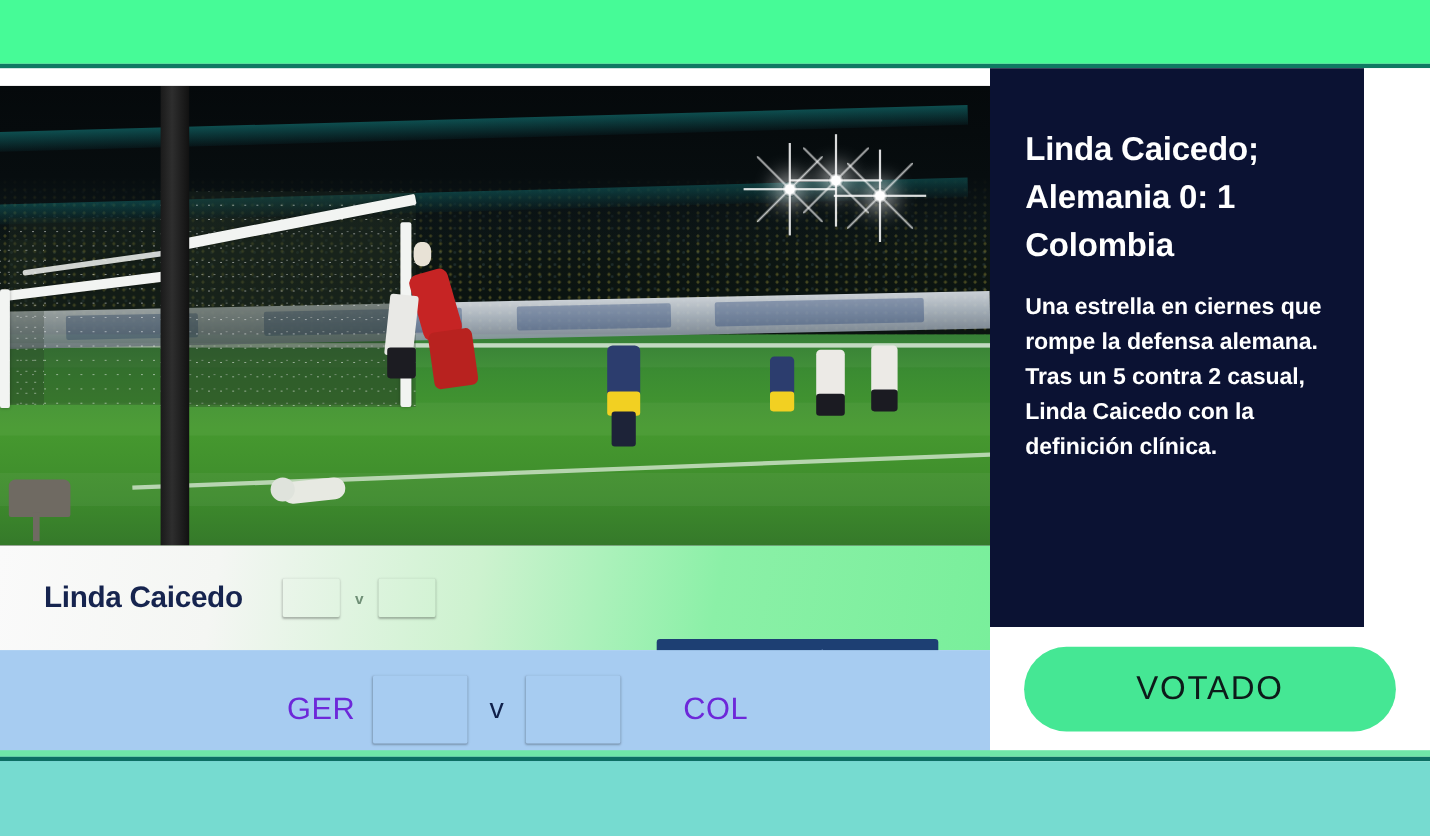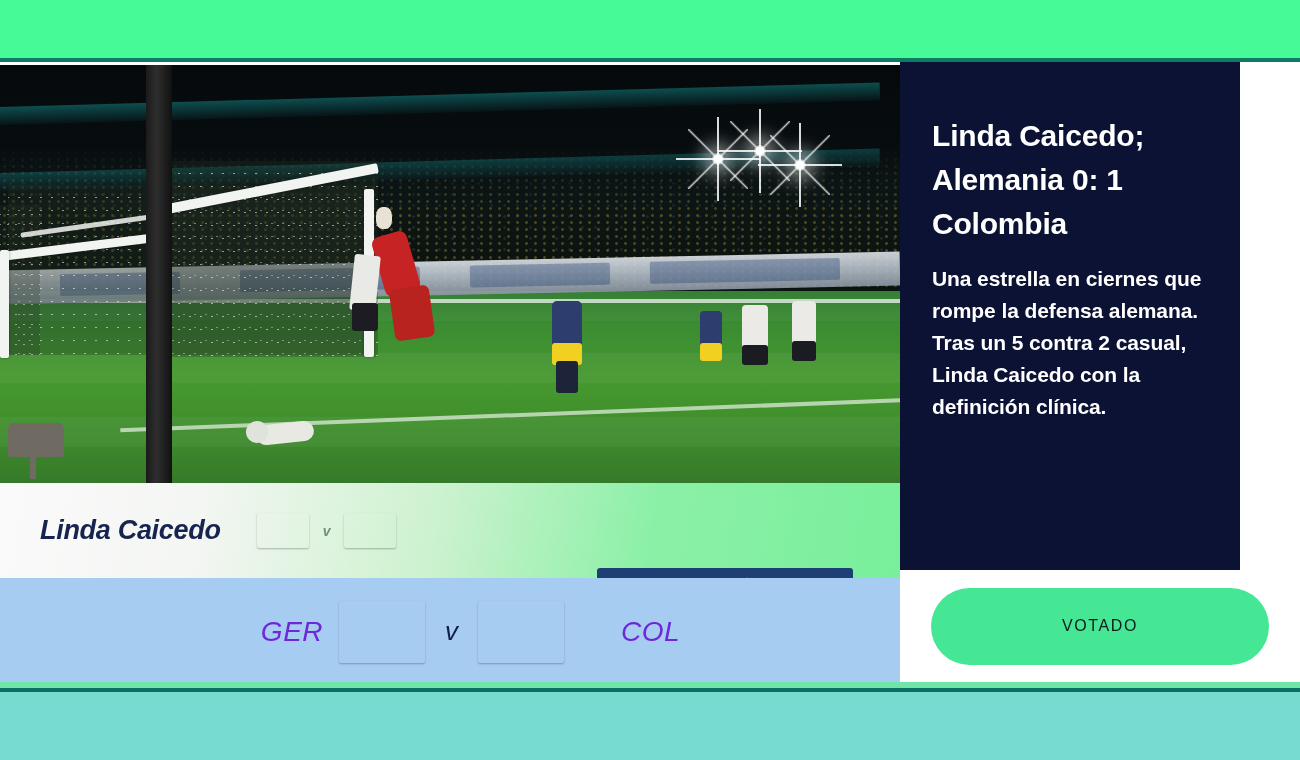--- a/index.html
+++ b/index.html
@@ -12,21 +12,21 @@
   .page{position:relative;width:1300px;height:760px;}
 
   
   .top-band{position:absolute;left:0;top:0;width:1300px;height:58px;background:#46fb97;}
   .top-band-rule{position:absolute;left:0;top:58px;width:1300px;height:4px;background:#0f7a63;}
 
   
   .card{position:absolute;left:0;top:62px;width:1300px;height:620px;}
 
   
-  .left-col{position:absolute;left:0;top:3px;width:900px;height:620px;overflow:hidden;font-style:italic;}
+  .left-col{position:absolute;left:0;top:16px;width:900px;height:620px;overflow:hidden;}
 
   
   .video{position:absolute;left:0;top:0;width:900px;height:418px;overflow:hidden;background:#0a0d08;}
   .stands{position:absolute;left:0;top:0;width:900px;height:250px;
     background:
       radial-gradient(circle at 72% 14%, rgba(255,255,255,.95) 0 3px, rgba(255,255,255,0) 14px),
       radial-gradient(circle at 76.5% 12%, rgba(255,255,255,.95) 0 3px, rgba(255,255,255,0) 14px),
       radial-gradient(circle at 80% 16%, rgba(255,255,255,.9) 0 3px, rgba(255,255,255,0) 13px),
       linear-gradient(180deg,#0b1418 0%,#101c1f 38%,#0c1512 62%,#0a120f 100%);
   }
@@ -114,21 +114,21 @@
 
   
   .right-col{position:absolute;left:900px;top:0;width:400px;height:620px;background:#ffffff;}
   .info-panel{position:absolute;left:0;top:0;width:340px;height:508px;background:#0b1233;
     padding:52px 32px 0 32px;box-sizing:border-box;}
   .info-title{color:#ffffff;font-size:30px;font-weight:bold;line-height:1.46;margin:0 0 18px 0;letter-spacing:-.2px;}
   .info-body{color:#ffffff;font-size:21px;line-height:1.52;margin:0;font-weight:bold;letter-spacing:-.1px;}
   .vote-wrap{position:absolute;left:0;top:508px;width:400px;height:112px;background:#ffffff;
     display:flex;align-items:center;justify-content:center;}
   .vote-btn{width:338px;height:77px;border:none;border-radius:40px;background:#45e794;
-    color:#0d1b1a;font-size:16px;letter-spacing:1.6px;font-family:"Liberation Sans", sans-serif;
+    color:#0d1b1a;font-size:30px;letter-spacing:1.6px;font-family:"Liberation Sans", sans-serif;
     cursor:pointer;}
 
   
   .bottom-green{position:absolute;left:0;top:682px;width:1300px;height:6px;background:#6fe6a8;}
   .bottom-rule{position:absolute;left:0;top:688px;width:1300px;height:4px;background:#0c6f63;}
   .bottom-teal{position:absolute;left:0;top:692px;width:1300px;height:68px;background:#76dbd0;}
 </style>
 </head>
 <body>
 

